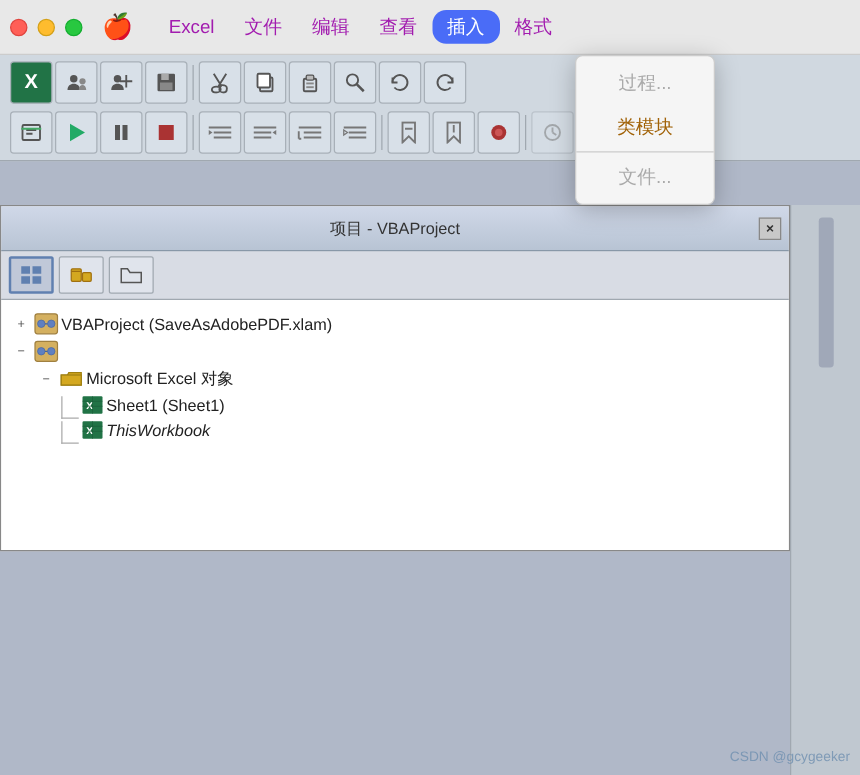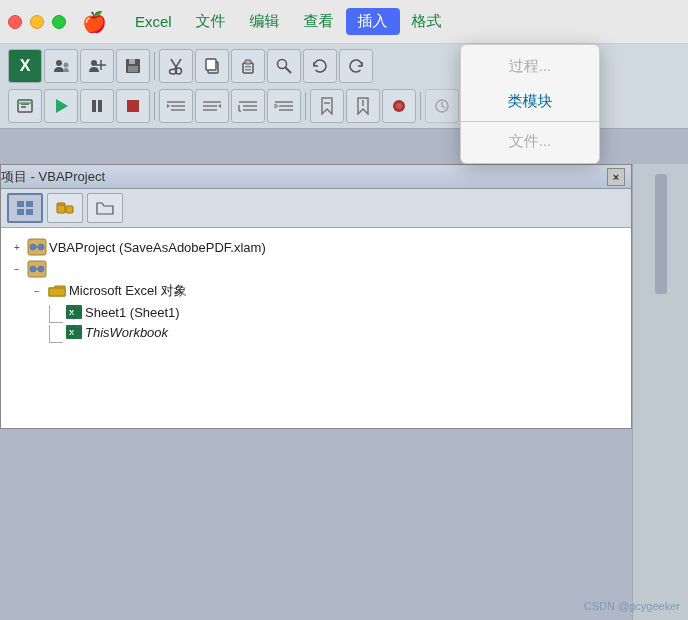--- a/index.html
+++ b/index.html
@@ -25,46 +25,47 @@
       z-index: 10;
     }
     .apple-icon {
       font-size: 20px;
       margin-right: 16px;
       color: #333;
     }
     .menu-item {
       padding: 4px 12px;
       font-size: 15px;
-      color: #15803d;
+      color: #a21caf;
       cursor: pointer;
       border-radius: 4px;
     }
     .menu-item.active {
       background: #4a6cf7;
       color: white;
+      border-radius: 11px;
     }
 
     
     .dropdown-menu {
       position: absolute;
       top: 44px;
       left: 460px;
       background: #f5f5f5;
       border: 1px solid #ccc;
       border-radius: 6px;
       box-shadow: 0 4px 20px rgba(0,0,0,0.25);
-      width: 140px;
+      width: 112px;
       z-index: 100;
       padding: 4px 0;
     }
     .dropdown-item {
       padding: 8px 16px;
       font-size: 15px;
-      color: #0369a1;
+      color: #a16207;
       cursor: pointer;
       text-align: center;
     }
     .dropdown-item.disabled {
       color: #aaa;
     }
     .dropdown-item.selected {
       background: #4a6cf7;
       color: white;
     }
@@ -149,23 +150,24 @@
       position: absolute;
       top: 120px;
       left: 0;
       width: 632px;
       background: #f0f0f0;
       border: 1px solid #888;
       z-index: 5;
     }
     .project-titlebar {
       background: linear-gradient(to bottom, #d0d8e8, #b8c4d4);
-      height: 24px;
-      display: flex;
-      align-items: center;
+      height: 36px;
+      display: flex;
+      align-items: center;
+      justify-content: center;
       border-bottom: 1px solid #8898a8;
       position: relative;
     }
     .project-title-text {
       font-size: 13px;
       color: #333;
       font-weight: 500;
     }
     .project-close-btn {
       position: absolute;

